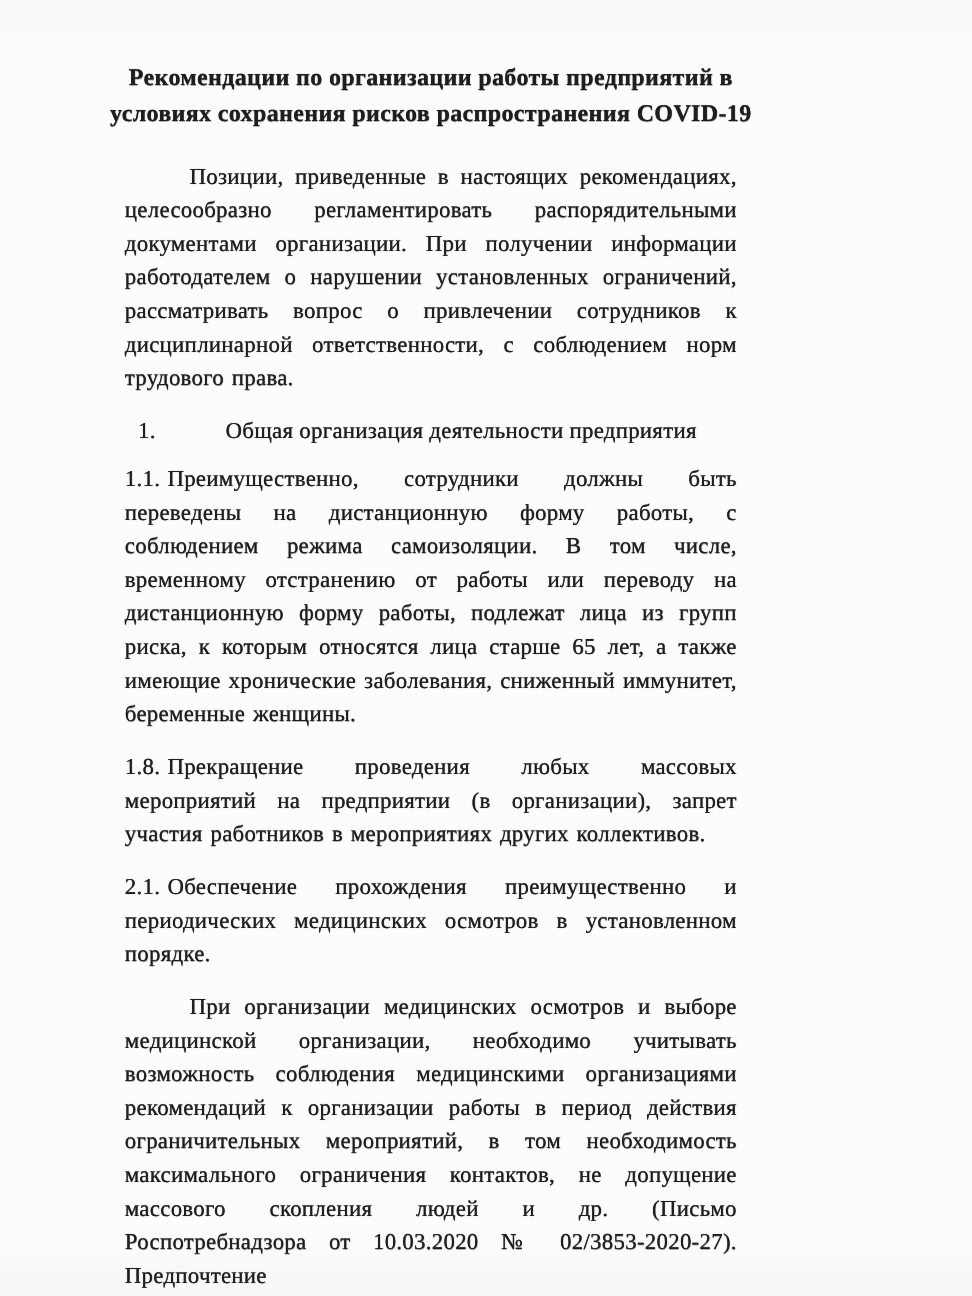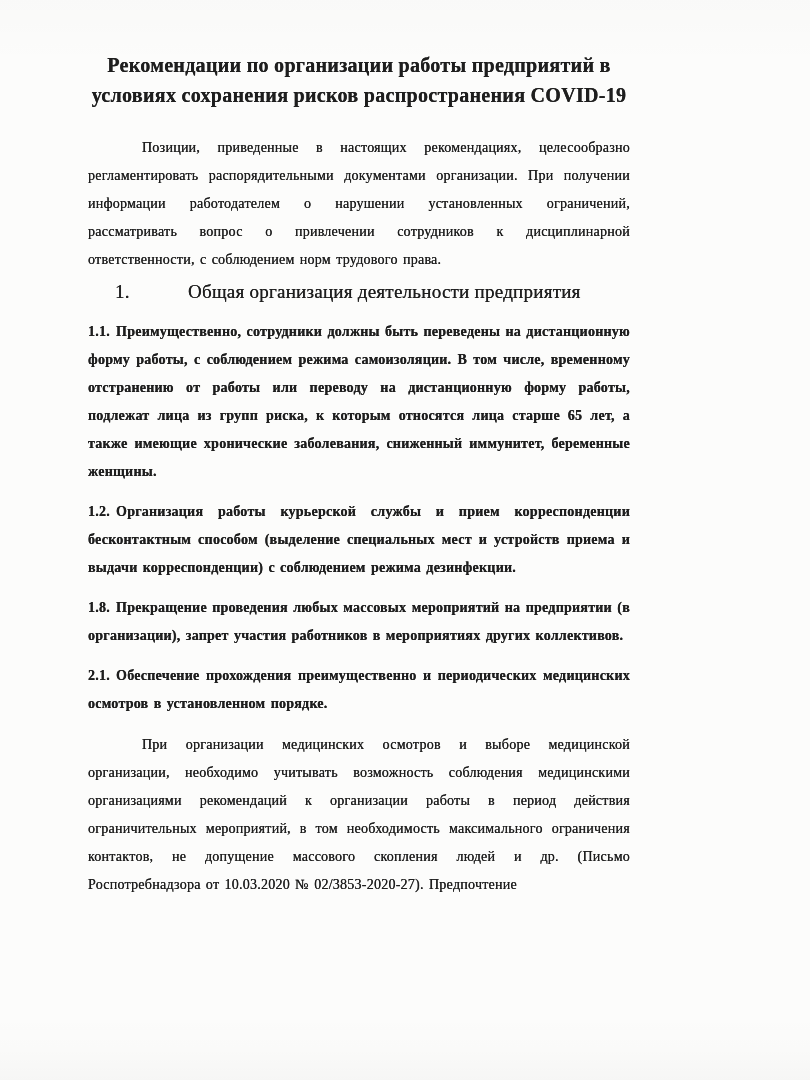--- a/index.html
+++ b/index.html
@@ -29,25 +29,25 @@
   .title {
     font-size: 20px;
     line-height: 30px;
     font-weight: bold;
     text-align: center;
     margin: 0 auto 24px auto;
     max-width: 625px;
     letter-spacing: 0.3px;
   }
   p {
-    font-size: 14px;
+    font-size: 19px;
     line-height: 28px;
     text-align: justify;
     text-align-last: left;
-    margin: 0;
+    margin: 16px;
     word-spacing: 1.5px;
   }
   p.indent {
     text-indent: 54px;
   }
   .section-heading {
     font-size: 19px;
     line-height: 28px;
     font-weight: normal;
     margin: 4px 0 0 0;
@@ -62,42 +62,39 @@
   }
   .item .inum {
     margin-right: 6px;
   }
   .intro {
     margin-top: 0;
   }
   .closing {
     margin-top: 13px;
   }
-  .item-block { margin-top: 12px; font-weight: bold; }
+  .item-block { margin-top: 12px; }
 </style>
 </head>
 <body>
 
 <div class="page">
 
   <h1 class="title">Рекомендации по организации работы предприятий  в условиях сохранения рисков распространения COVID-19</h1>
 
   <p class="indent intro">Позиции, приведенные в настоящих рекомендациях, целесообразно регламентировать распорядительными документами организации. При получении информации работодателем о нарушении установленных ограничений, рассматривать вопрос о привлечении сотрудников к дисциплинарной ответственности, с соблюдением норм трудового права.</p>
 
   <div class="section-heading">
     <span class="hnum">1.</span><span>Общая организация деятельности предприятия</span>
   </div>
 
   <p class="item item-block">
     <span class="inum">1.1.</span><span>Преимущественно, сотрудники должны быть переведены на дистанционную форму работы, с соблюдением режима самоизоляции. В том числе, временному отстранению от работы или переводу на дистанционную форму работы, подлежат лица из групп риска, к которым относятся лица старше 65 лет, а также имеющие хронические заболевания, сниженный иммунитет, беременные женщины.</span>
   </p>
 
-  <p class="item item-block">
-    <span class="inum">1.2.</span><span>Организация работы курьерской службы и прием корреспонденции бесконтактным способом (выделение специальных мест и устройств приема и выдачи корреспонденции) с соблюдением режима дезинфекции.</span>
-  </p>
 
 
   <p class="item item-block">
     <span class="inum">1.8.</span><span>Прекращение проведения любых массовых мероприятий на предприятии (в организации), запрет участия работников в мероприятиях других коллективов.</span>
   </p>
 
 
   <p class="item item-block">
     <span class="inum">2.1.</span><span>Обеспечение прохождения преимущественно и периодических медицинских осмотров в установленном порядке.</span>
   </p>

